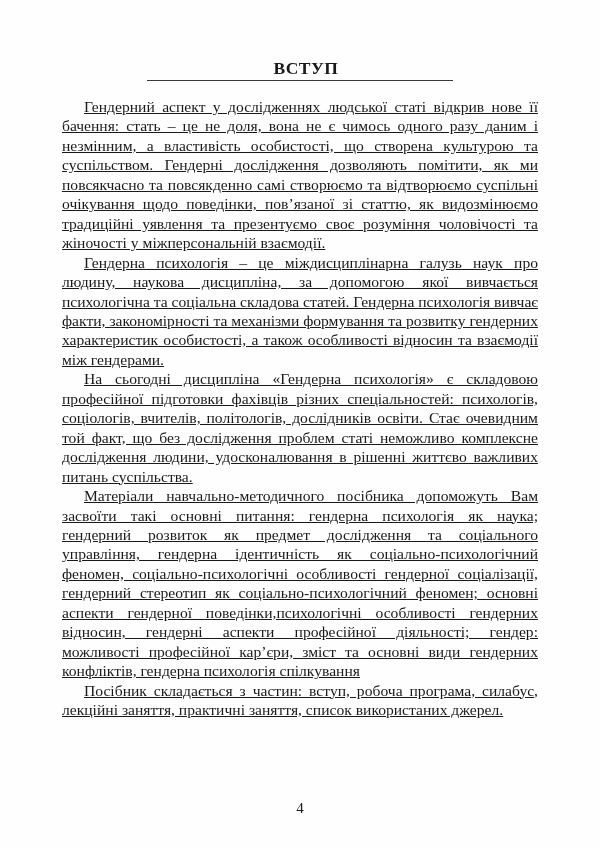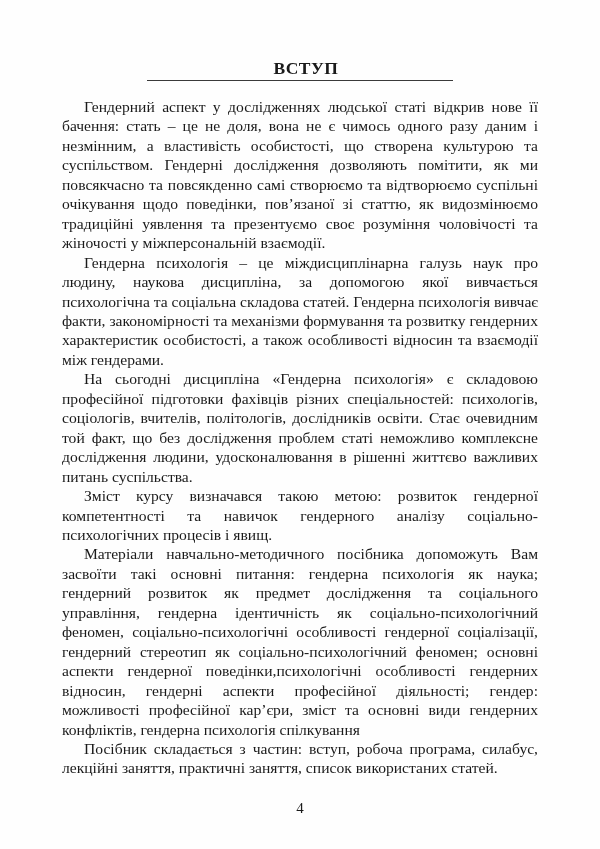--- a/index.html
+++ b/index.html
@@ -45,39 +45,39 @@
       top: 97px;
       width: 476px;
       font-size: 15.6px;
       line-height: 19.45px;
     }
     .body-text p {
       margin: 0;
       text-indent: 22px;
       text-align: justify;
       hyphens: none;
+      text-decoration: underline;
     }
     .page-number {
       position: absolute;
       left: 0; right: 0;
       top: 800px;
       text-align: center;
       font-size: 15px;
     }
   </style>
 </head>
 <body>
 
 <div class="page">
   <h1 class="title">ВСТУП</h1>
   <div class="title-rule"></div>
 
   <div class="body-text">
     <p>Гендерний аспект у дослідженнях людської статі відкрив нове її бачення: стать – це не доля, вона не є чимось одного разу даним і незмінним, а властивість особистості, що створена культурою та суспільством. Гендерні дослідження дозволяють помітити, як ми повсякчасно та повсякденно самі створюємо та відтворюємо суспільні очікування щодо поведінки, пов’язаної зі статтю, як видозмінюємо традиційні уявлення та презентуємо своє розуміння чоловічості та жіночості у міжперсональній взаємодії.</p>
     <p>Гендерна психологія – це міждисциплінарна галузь наук про людину, наукова дисципліна, за допомогою якої вивчається психологічна та соціальна складова статей. Гендерна психологія вивчає факти, закономірності та механізми формування та розвитку гендерних характеристик особистості, а також особливості відносин та взаємодії між гендерами.</p>
     <p>На сьогодні дисципліна «Гендерна психологія» є складовою професійної підготовки фахівців різних спеціальностей: психологів, соціологів, вчителів, політологів, дослідників освіти. Стає очевидним той факт, що без дослідження проблем статі неможливо комплексне дослідження людини, удосконалювання в рішенні життєво важливих питань суспільства.</p>
-    <p>Зміст курсу визначався такою метою: розвиток гендерної компетентності та навичок гендерного аналізу соціально-психологічних процесів і явищ.</p>
     <p>Матеріали навчально-методичного посібника допоможуть Вам засвоїти такі основні питання: гендерна психологія як наука; гендерний розвиток як предмет дослідження та соціального управління, гендерна ідентичність як соціально-психологічний феномен, соціально-психологічні особливості гендерної соціалізації, гендерний стереотип як соціально-психологічний феномен; основні аспекти гендерної поведінки,психологічні особливості гендерних відносин, гендерні аспекти професійної діяльності; гендер: можливості професійної кар’єри, зміст та основні види гендерних конфліктів, гендерна психологія спілкування</p>
-    <p>Посібник складається з частин: вступ, робоча програма, силабус, лекційні заняття, практичні заняття, список використаних статей.</p>
+    <p>Посібник складається з частин: вступ, робоча програма, силабус, лекційні заняття, практичні заняття, список використаних джерел.</p>
   </div>
 
   <div class="page-number">4</div>
 </div>
 
 </body></html>

